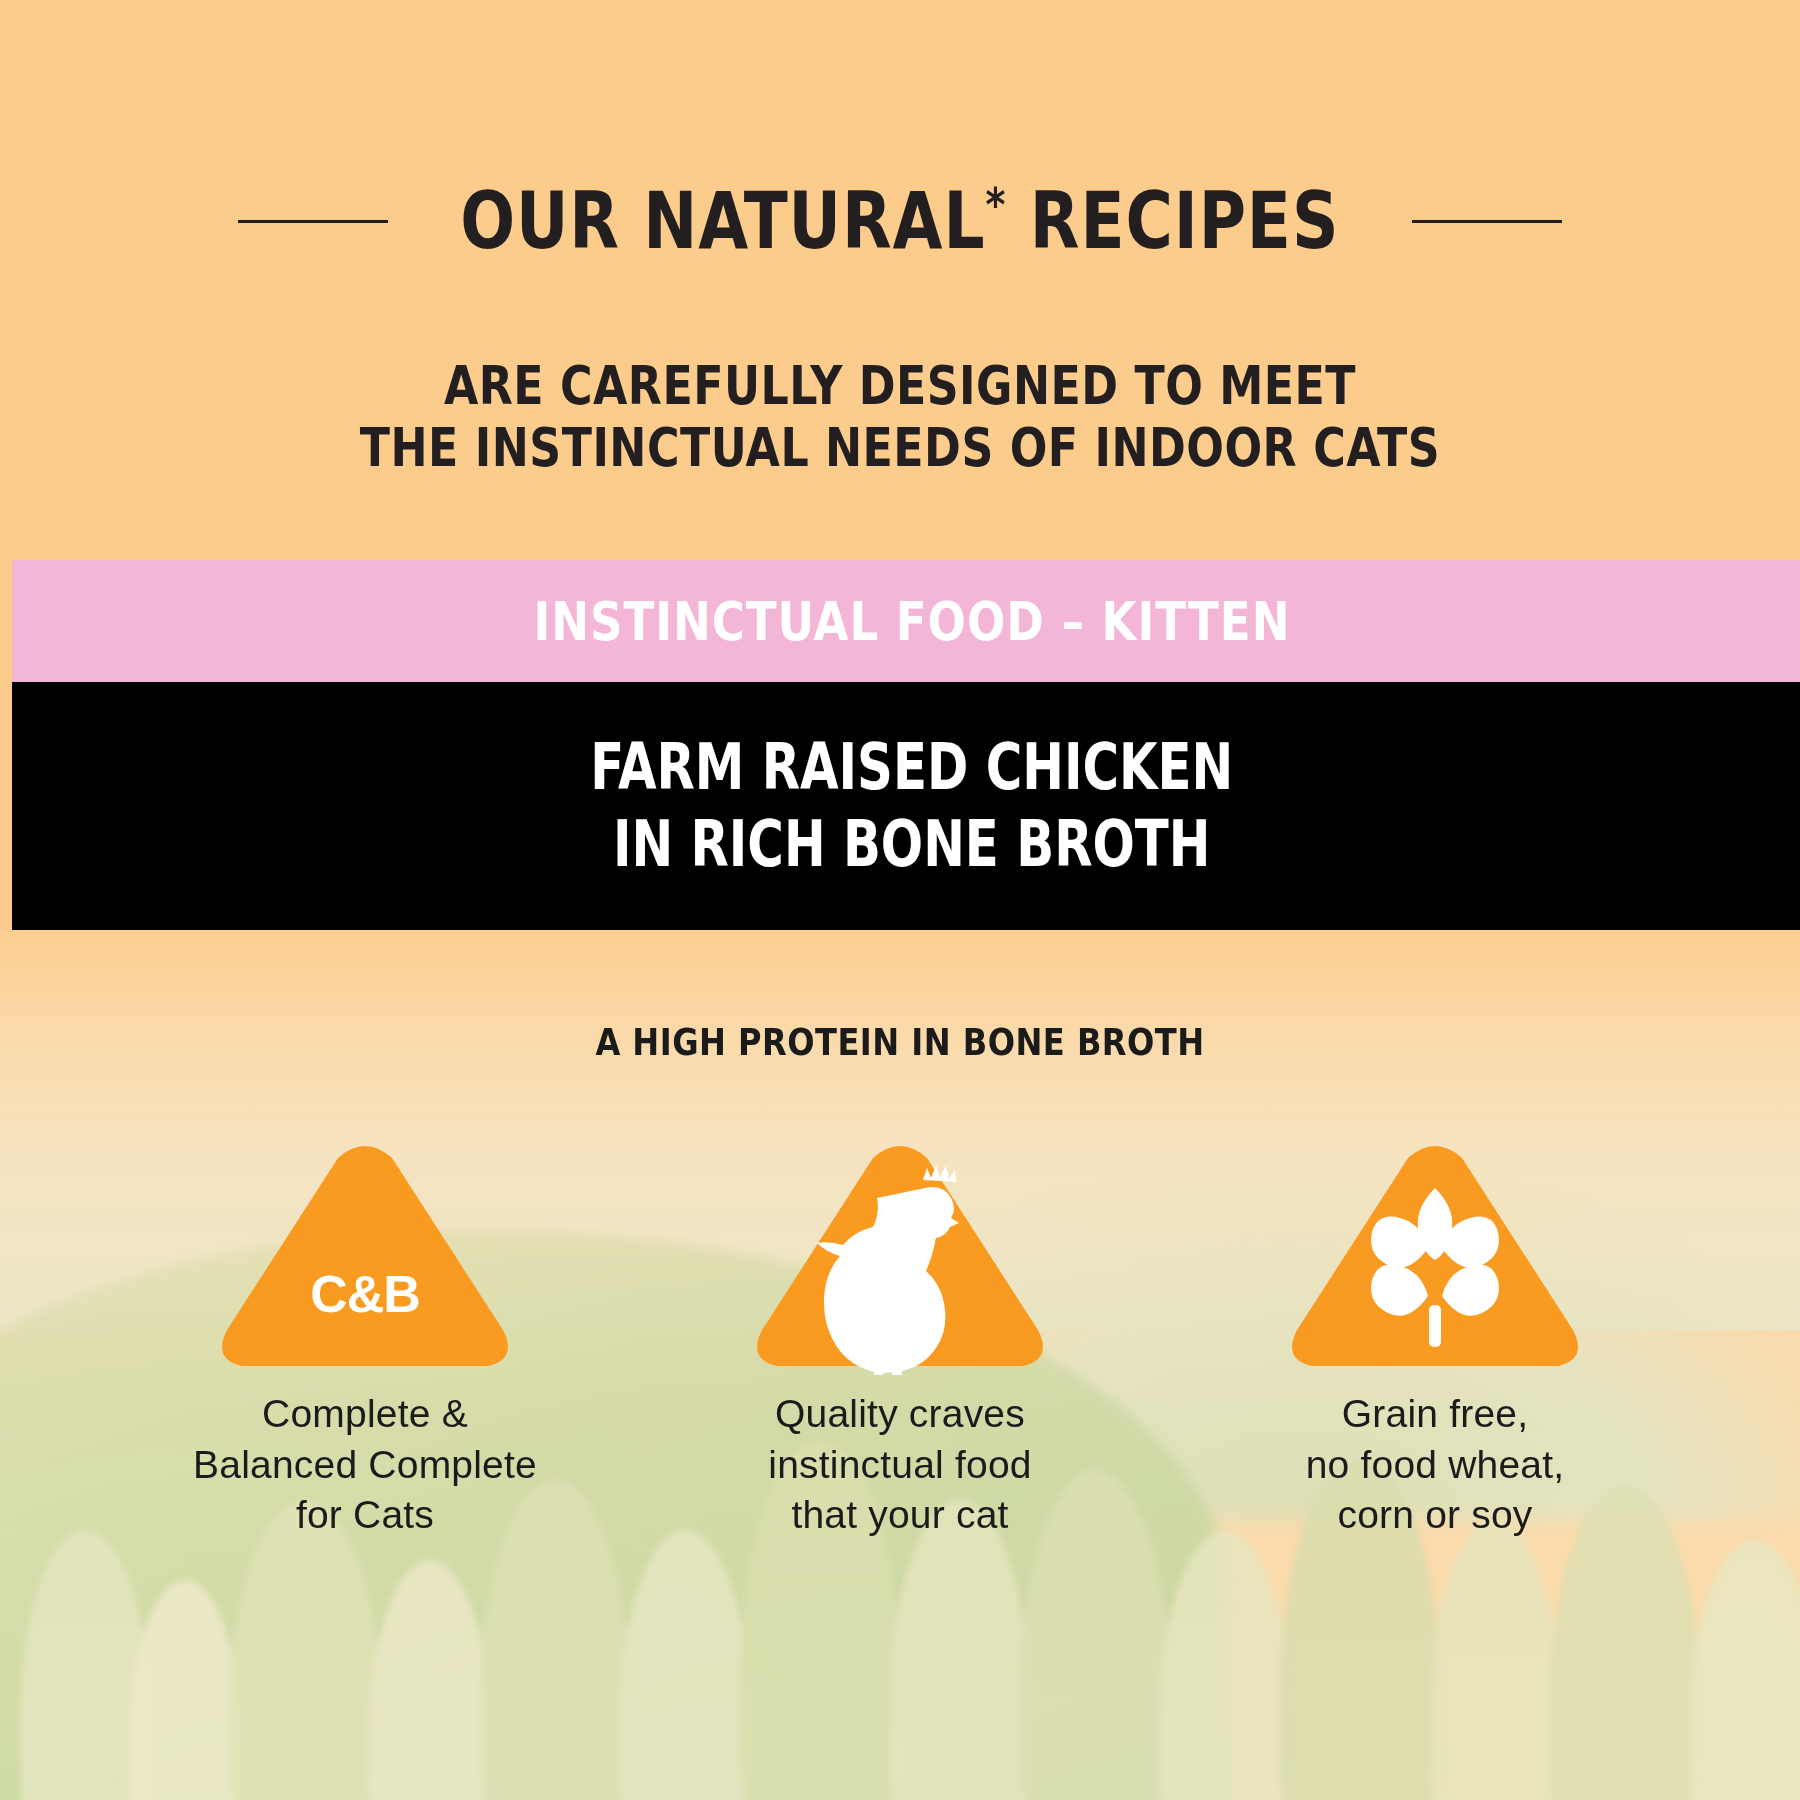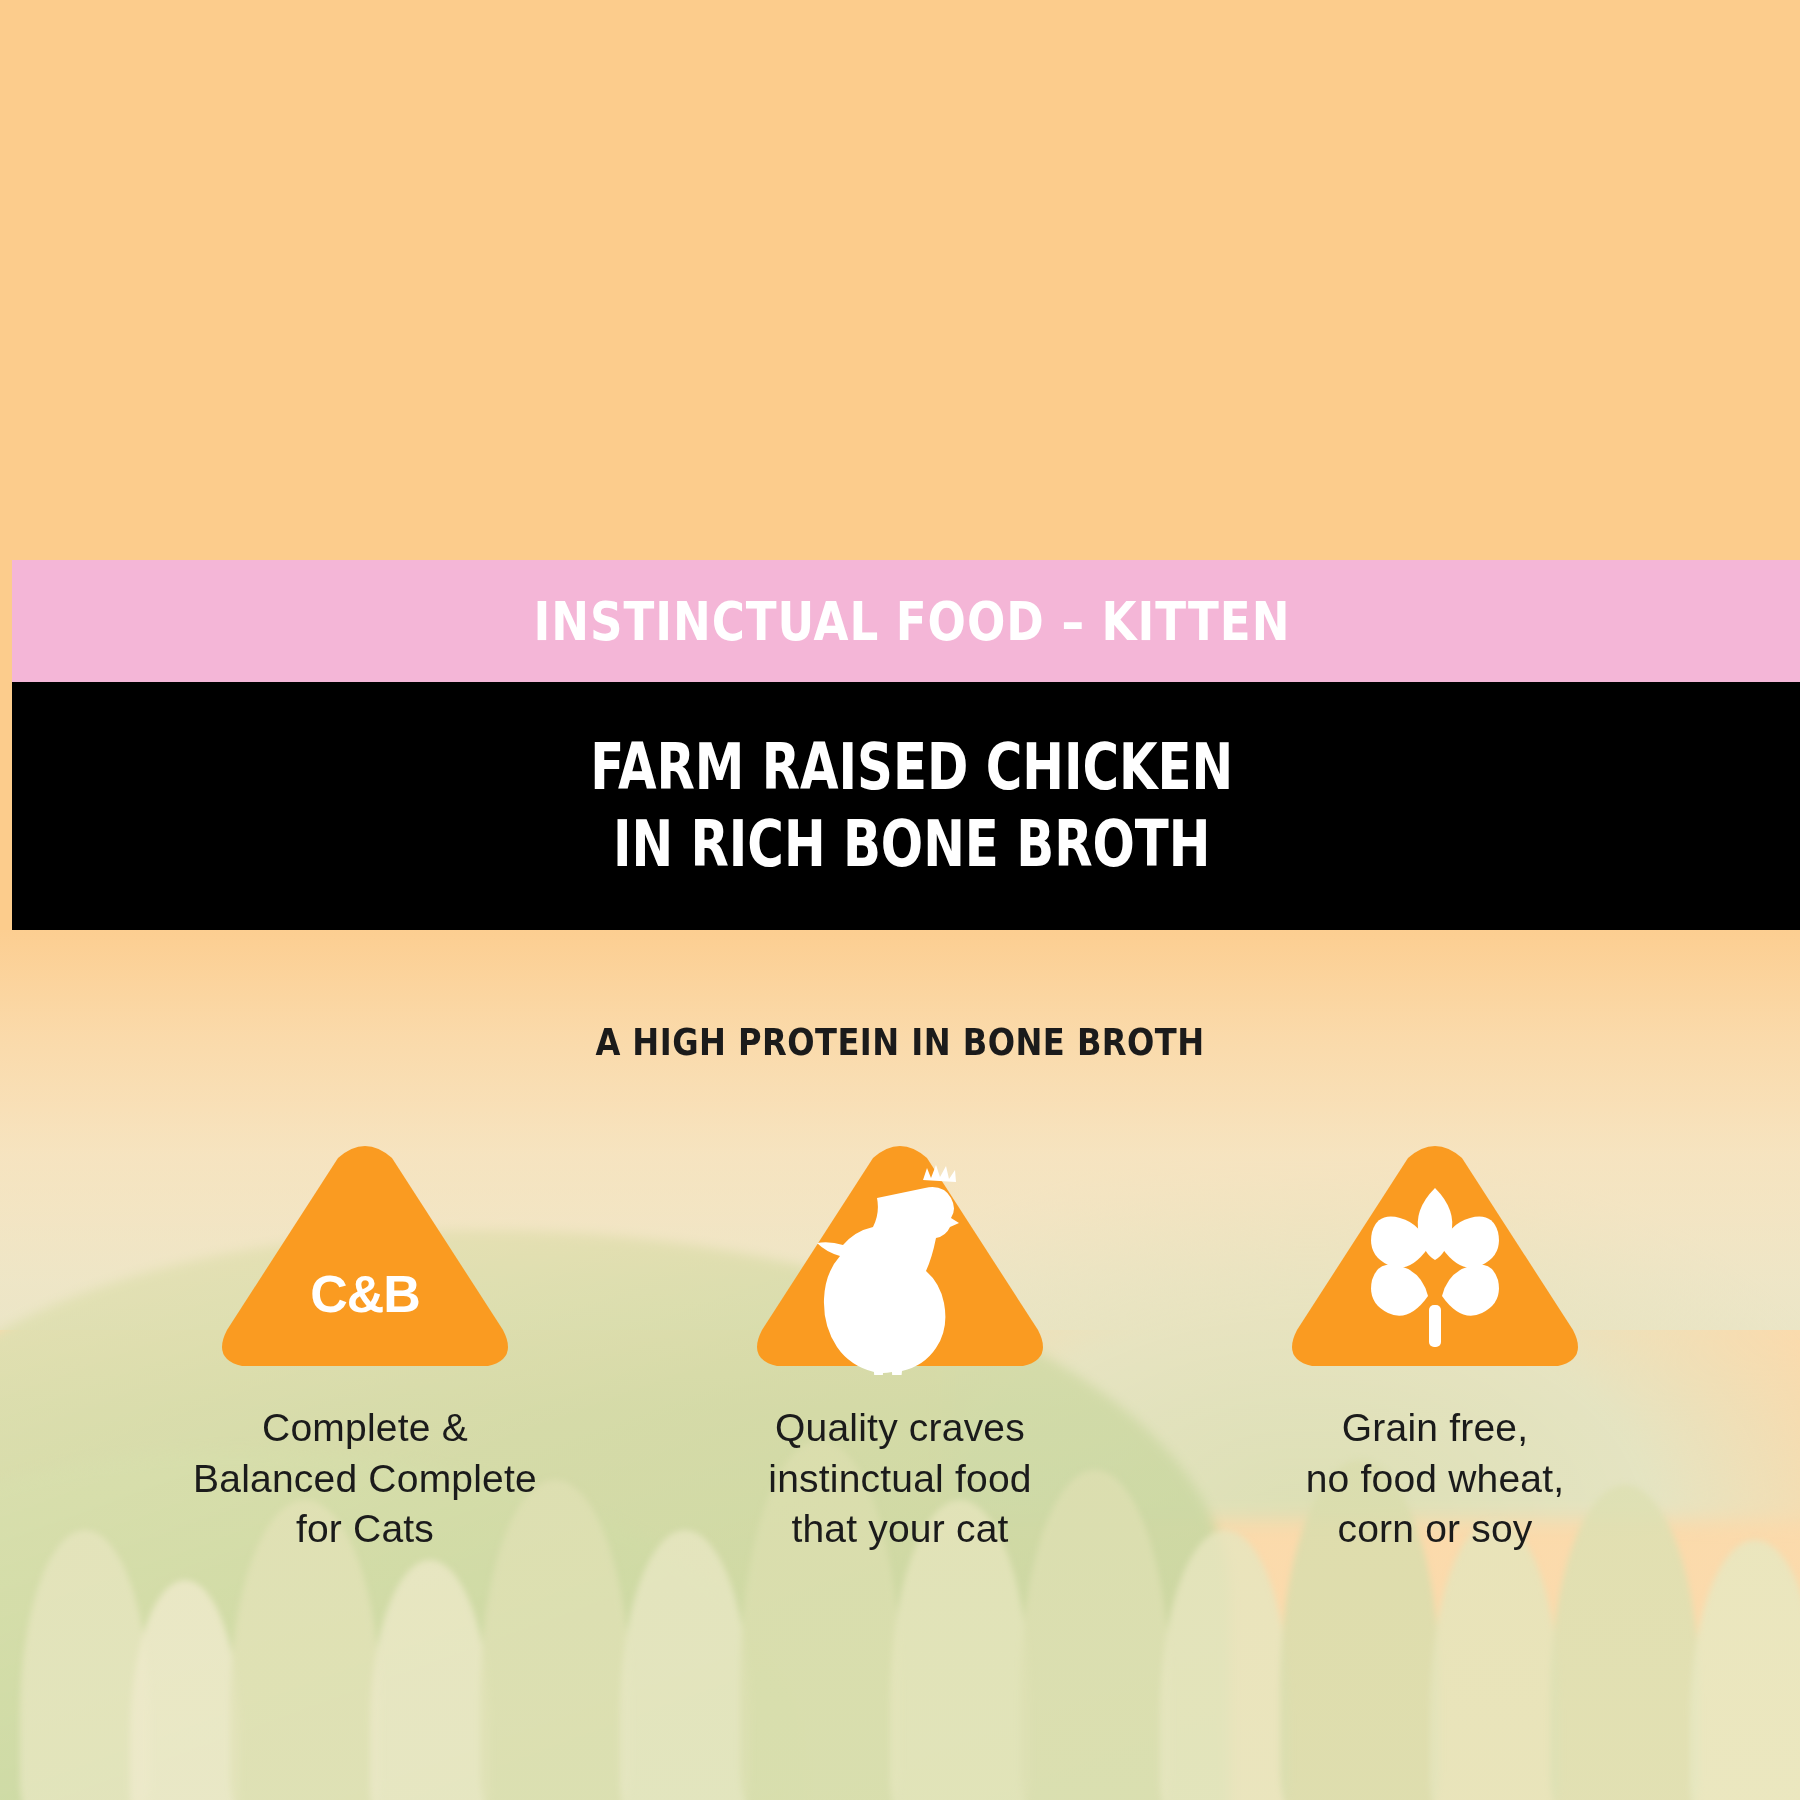--- a/index.html
+++ b/index.html
@@ -222,21 +222,21 @@
     top: 124px;
     width: 290px;
     text-align: center;
     color: #ffffff;
     font-family: "Liberation Sans", sans-serif;
     font-weight: 700;
     font-size: 52px;
     letter-spacing: -1px;
   }
   .caption {
-    margin-top: 28px;
+    margin-top: 14px;
     text-align: center;
     font-family: "Liberation Sans", sans-serif;
     font-weight: 300;
     font-size: 39px;
     line-height: 1.30;
     color: #1b1b1b;
     letter-spacing: 0.2px;
   }
 </style>
 </head>
@@ -261,20 +261,35 @@
       <div class="tree" style="left:1020px;width:150px; height:360px; background:#ccd495;"></div>
       <div class="tree" style="left:1160px;width:130px; height:300px; background:#dcdda9;"></div>
       <div class="tree" style="left:1280px;width:160px; height:370px; background:#c7d08e;"></div>
       <div class="tree" style="left:1430px;width:130px; height:310px; background:#d9dca4;"></div>
       <div class="tree" style="left:1550px;width:150px; height:345px; background:#cdd596;"></div>
       <div class="tree" style="left:1690px;width:130px; height:290px; background:#dde0ad;"></div>
     </div>
     <div class="haze"></div>
   </div>
 
+  <div class="top-section">
+
+    <div class="headline-row">
+      <div class="rule"></div>
+      <div class="headline">
+        <span>OUR NATURAL</span><sup>*</sup> <span>RECIPES</span>
+      </div>
+      <div class="rule"></div>
+    </div>
+
+    <div class="subhead">
+      <div>ARE CAREFULLY DESIGNED TO MEET</div>
+      <div>THE INSTINCTUAL NEEDS OF INDOOR CATS</div>
+    </div>
+  </div>
 
   <div class="band band-pink">
     <span>INSTINCTUAL FOOD – KITTEN</span>
   </div>
 
   <div class="band band-orange">
     <span>
       <span style="display:block">FARM RAISED CHICKEN</span>
       <span style="display:block">IN RICH BONE BROTH</span>
     </span>

